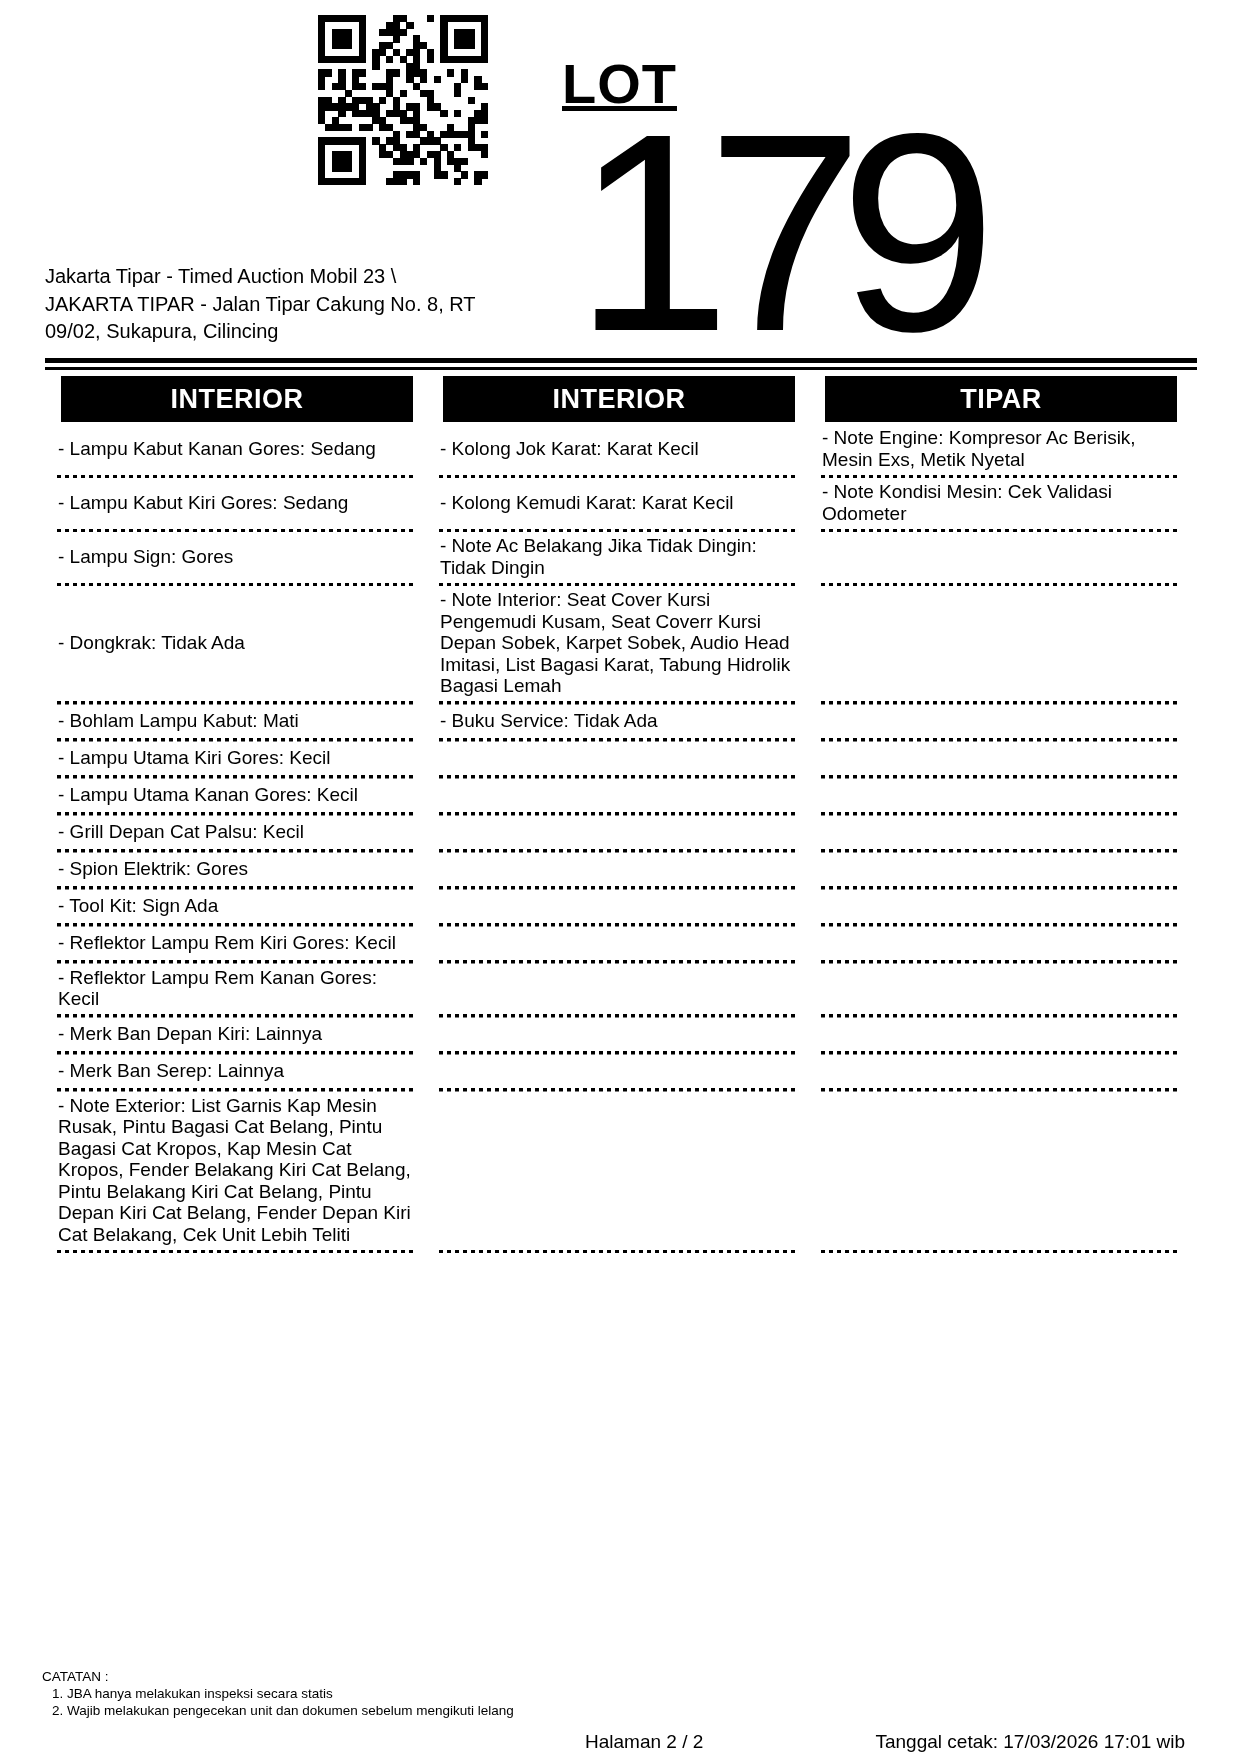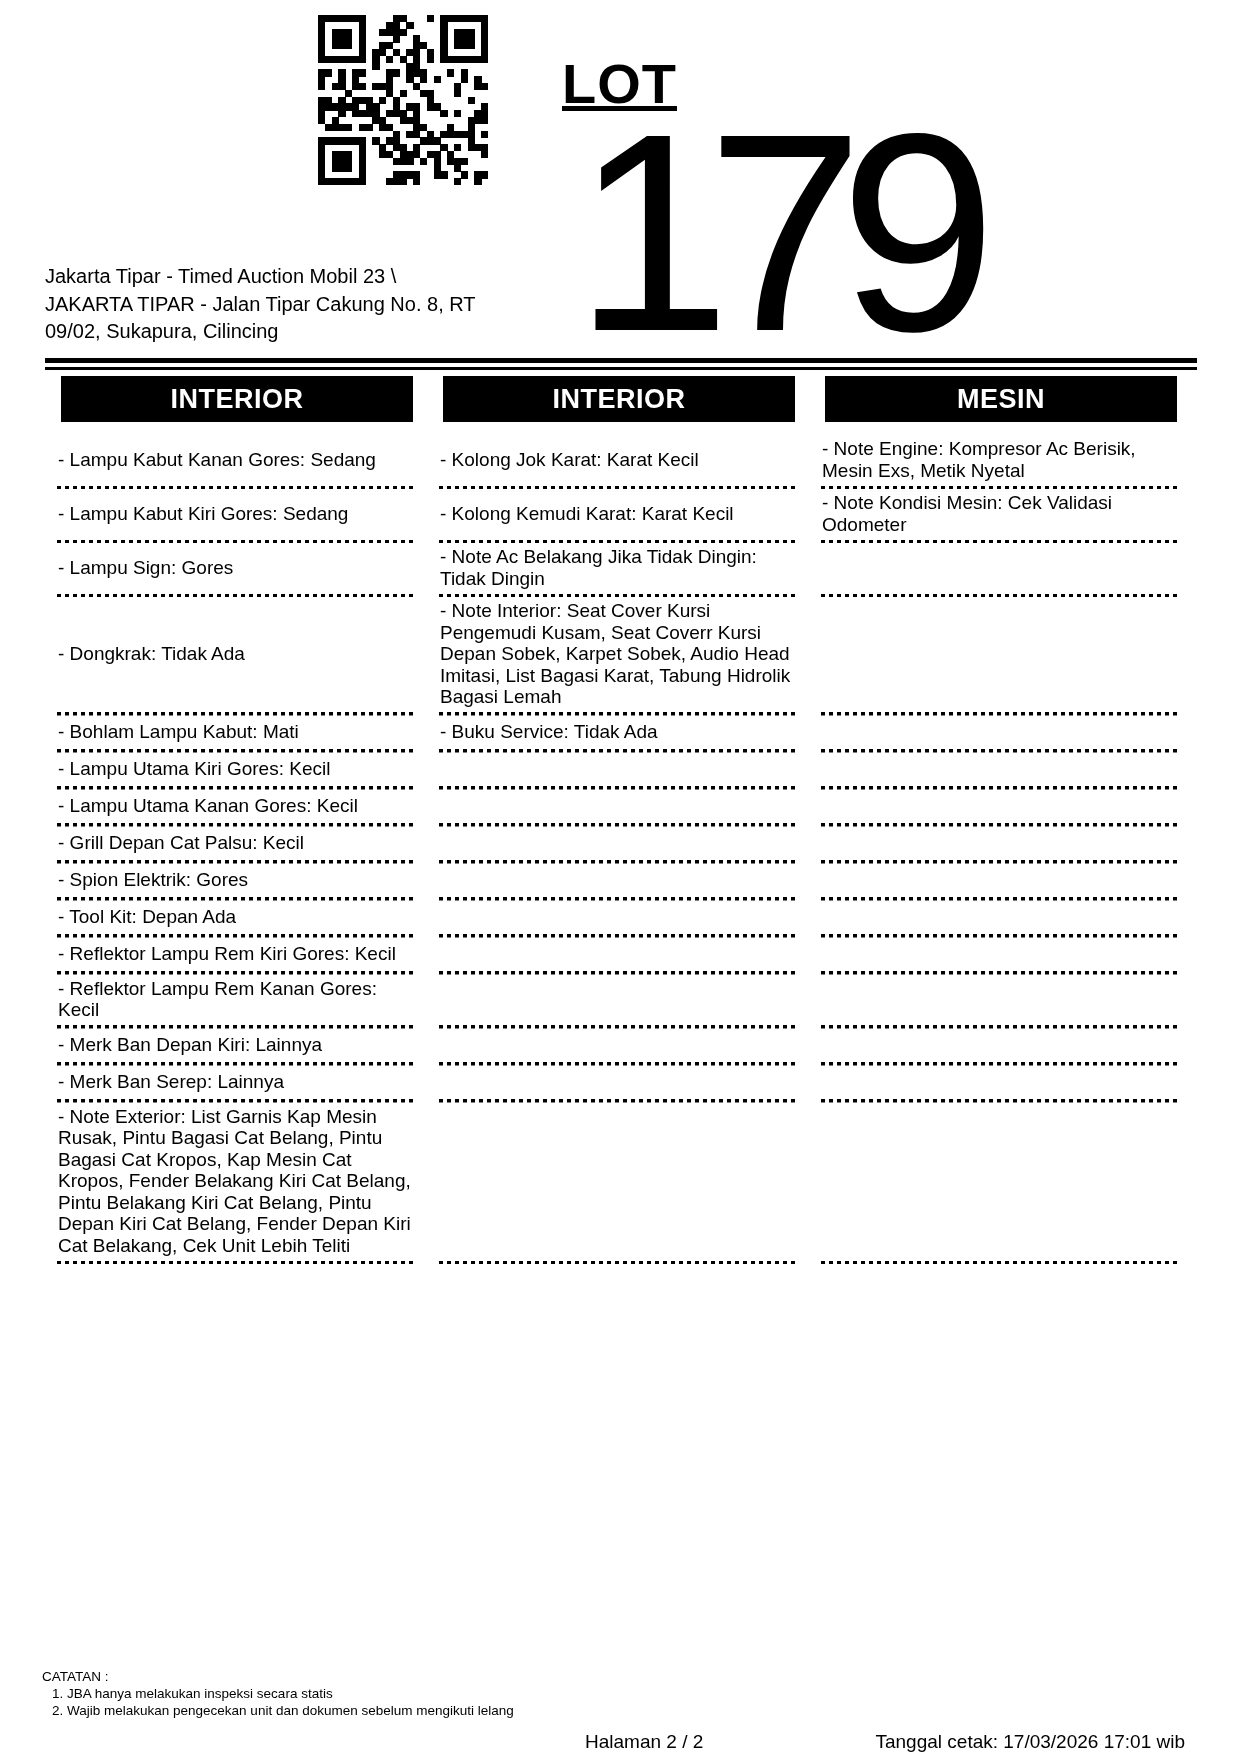--- a/index.html
+++ b/index.html
@@ -34,21 +34,21 @@
   
   .main { position: absolute; left: 57px; top: 376px; width: 1124px; }
   .bars, .grid {
     display: grid; grid-template-columns: 1fr 1fr 1fr; column-gap: 22px;
   }
   .bar {
     height: 46px; margin: 0 4px; background: #000; color: #fff;
     font-size: 27px; font-weight: bold; letter-spacing: 0.5px;
     display: flex; align-items: center; justify-content: center;
   }
-  .grid { margin-top: 13px; }
+  .grid { margin-top: 2px; }
   .trow { display: contents; }
   .cell {
     box-sizing: border-box; min-height: 37px;
     padding: 3px 6px 8px 1px;
     display: flex; align-items: center;
     font-size: 19px; line-height: 21.5px;
     background: repeating-linear-gradient(90deg, #000 0 4.5px, transparent 4.5px 8px) left bottom / 100% 3.5px no-repeat;
   }
 
   
@@ -362,21 +362,21 @@
   <div class="lot-number">179</div>
 
   <div class="address"><div>Jakarta Tipar - Timed Auction Mobil 23 \</div><div>JAKARTA TIPAR - Jalan Tipar Cakung No. 8, RT</div><div>09/02, Sukapura, Cilincing</div></div>
 
   <div class="rule"></div>
 
   <div class="main">
     <div class="bars">
         <div class="bar">INTERIOR</div>
         <div class="bar">INTERIOR</div>
-        <div class="bar">MESIN</div>
+        <div class="bar">TIPAR</div>
       </div>
     <div class="grid">
         <div class="trow">
         <div class="cell">- Lampu Kabut Kanan Gores: Sedang</div>
         <div class="cell">- Kolong Jok Karat: Karat Kecil</div>
         <div class="cell">- Note Engine: Kompresor Ac Berisik, Mesin Exs, Metik Nyetal</div>
       </div>
         <div class="trow">
         <div class="cell">- Lampu Kabut Kiri Gores: Sedang</div>
         <div class="cell">- Kolong Kemudi Karat: Karat Kecil</div>
@@ -411,21 +411,21 @@
         <div class="cell">- Grill Depan Cat Palsu: Kecil</div>
         <div class="cell"></div>
         <div class="cell"></div>
       </div>
         <div class="trow">
         <div class="cell">- Spion Elektrik: Gores</div>
         <div class="cell"></div>
         <div class="cell"></div>
       </div>
         <div class="trow">
-        <div class="cell">- Tool Kit: Depan Ada</div>
+        <div class="cell">- Tool Kit: Sign Ada</div>
         <div class="cell"></div>
         <div class="cell"></div>
       </div>
         <div class="trow">
         <div class="cell">- Reflektor Lampu Rem Kiri Gores: Kecil</div>
         <div class="cell"></div>
         <div class="cell"></div>
       </div>
         <div class="trow">
         <div class="cell">- Reflektor Lampu Rem Kanan Gores: Kecil</div>

